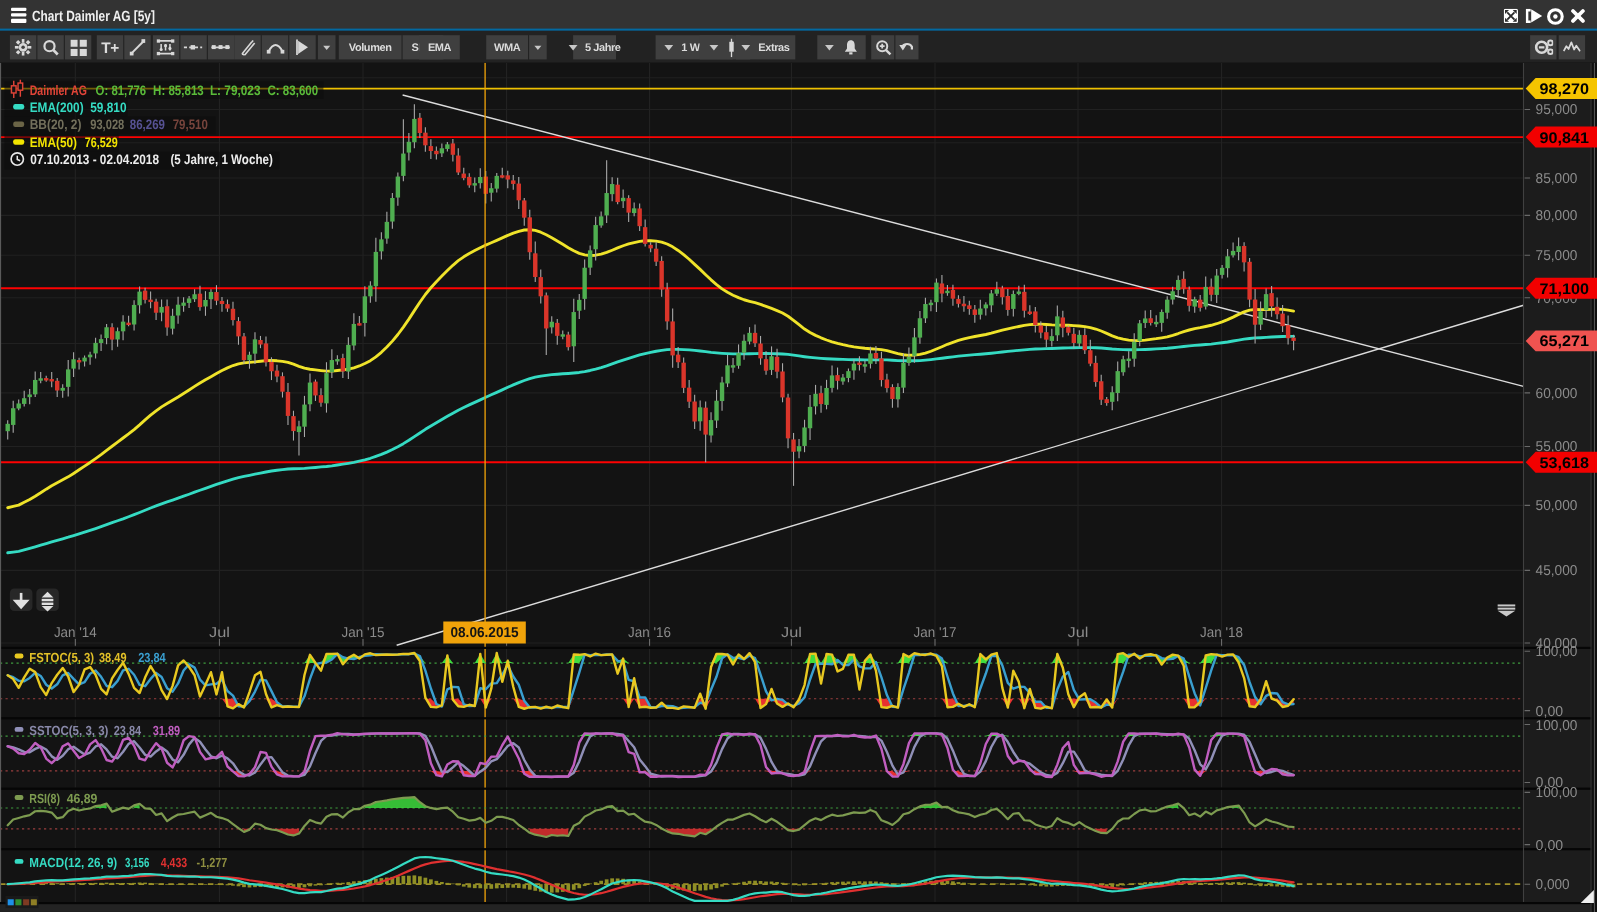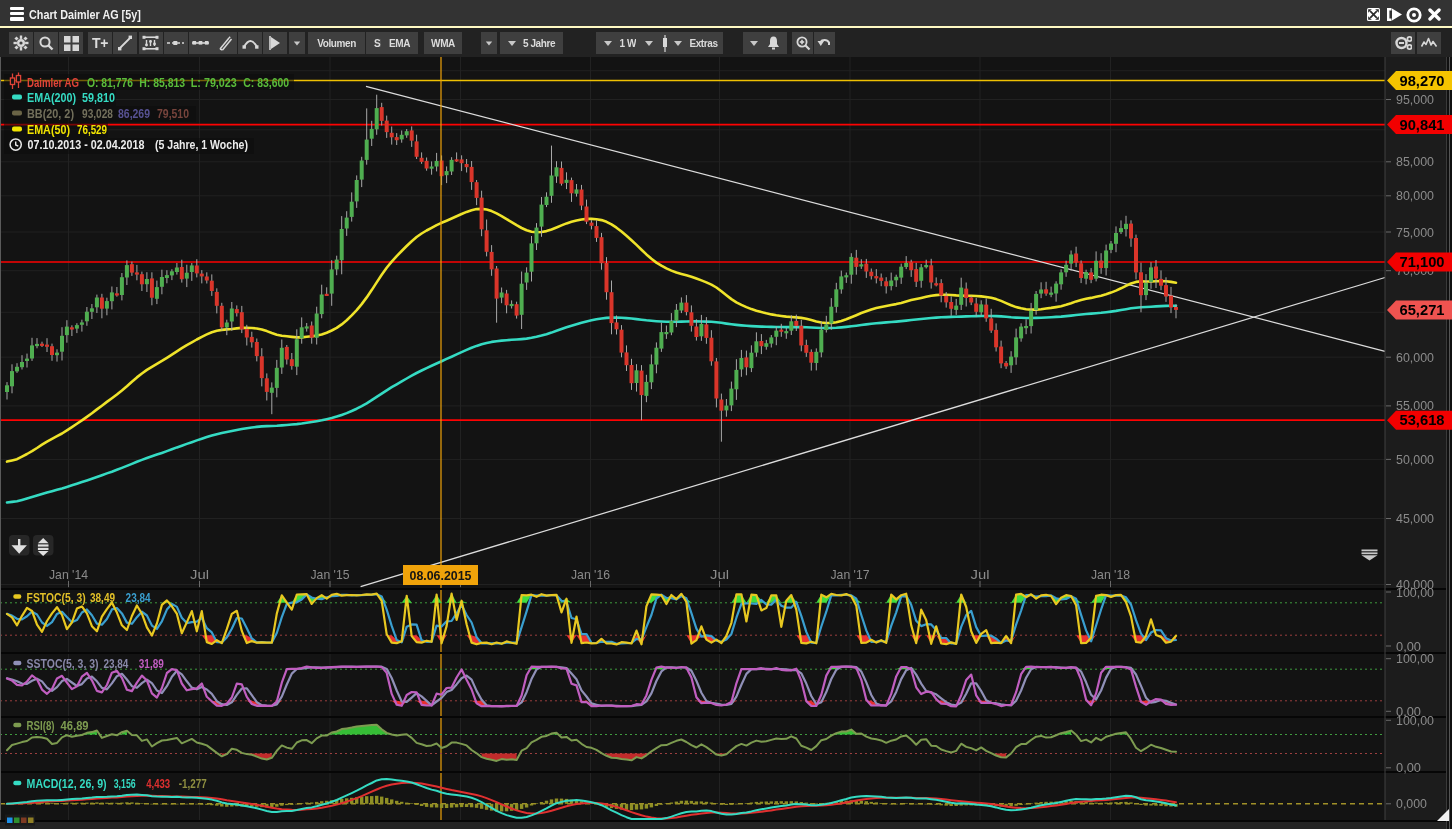--- a/index.html
+++ b/index.html
@@ -1,19 +1,19 @@
 <!DOCTYPE html>
 <html><head>
 <meta charset="utf-8">
 <style>
 * { margin:0; padding:0; box-sizing:border-box; }
 html,body { width:1452px; height:829px; background:#131313; overflow:hidden;
   font-family:"Liberation Sans", sans-serif; }
 #titlebar { position:absolute; left:0; top:0; width:1452px; height:28px;
-  background:#333333; border-bottom:2px solid #fef9c3; }
+  background:#333333; border-bottom:2px solid #0369a1; }
 #titlebar .title { position:absolute; left:29px; top:7px; color:#f0f0f0;
   font-size:13.5px; font-weight:bold; transform:scaleX(0.8); transform-origin:0 0; white-space:nowrap; }
 .hamb { position:absolute; left:10px; top:7px; width:14px; }
 .hamb div { height:3.2px; background:#fff; margin-bottom:2px; border-radius:1px; }
 .tbico { position:absolute; top:6px; }
 #toolbar { position:absolute; left:0; top:28px; width:1452px; height:29px; background:#222222; }
 .btn { position:absolute; top:4px; height:22px; background:#3f3f3f; white-space:nowrap;
   display:flex; align-items:center; justify-content:center; color:#dcdcdc;
   font-size:10px; font-weight:bold; letter-spacing:-0.4px; }
 .caret { width:0; height:0; border-left:4.5px solid transparent;
@@ -154,25 +154,25 @@
         <polygon points="3,2 12,8 3,14" fill="#d8d8d8"></polygon>
     <line x1="2" y1="1" x2="2" y2="15" stroke="#d8d8d8" stroke-width="1.6"></line>
       </svg>
   </div>
   <div class="btn" style="left:289px; width:16px">
       <span class="caret" style="transform:scale(0.8)"></span>
     </div>
   <div class="btn" style="left:308px; width:57px">Volumen</div>
   <div class="btn" style="left:366px; width:37px">SMA</div>
   <div class="btn" style="left:381px; width:37px">EMA</div>
-  <div class="btn" style="left:424px; width:38px">WMA</div>
+  <div class="btn" style="left:442px; width:38px">WMA</div>
   <div class="btn" style="left:481px; width:16px">
       <span class="caret" style="transform:scale(0.8)"></span>
     </div>
-  <div class="btn" style="left:500px; width:63px"><span class="caret" style="margin-right:7px"></span>5 Jahre</div>
+  <div class="btn" style="left:521px; width:39px"><span class="caret" style="margin-right:7px"></span>5 Jahre</div>
   <div class="btn" style="left:596px; width:70px"><span class="caret" style="margin-right:7px"></span>1 Woche</div>
   <div class="btn" style="left:636px; width:46px">
       <span class="caret" style="margin-right:9px"></span>
     <svg width="12" height="17" viewBox="0 0 12 17">
         <g fill="#d8d8d8" stroke="#d8d8d8">
     <line x1="3" y1="0" x2="3" y2="17" stroke-width="1.2"></line>
           <rect x="1" y="3" width="4" height="9" stroke="none"></rect>
     <line x1="9.5" y1="2" x2="9.5" y2="14" stroke-width="1.2"></line>
           <rect x="8" y="5" width="3" height="5" fill="#3f3f3f" stroke-width="1.2"></rect>
         </g>

